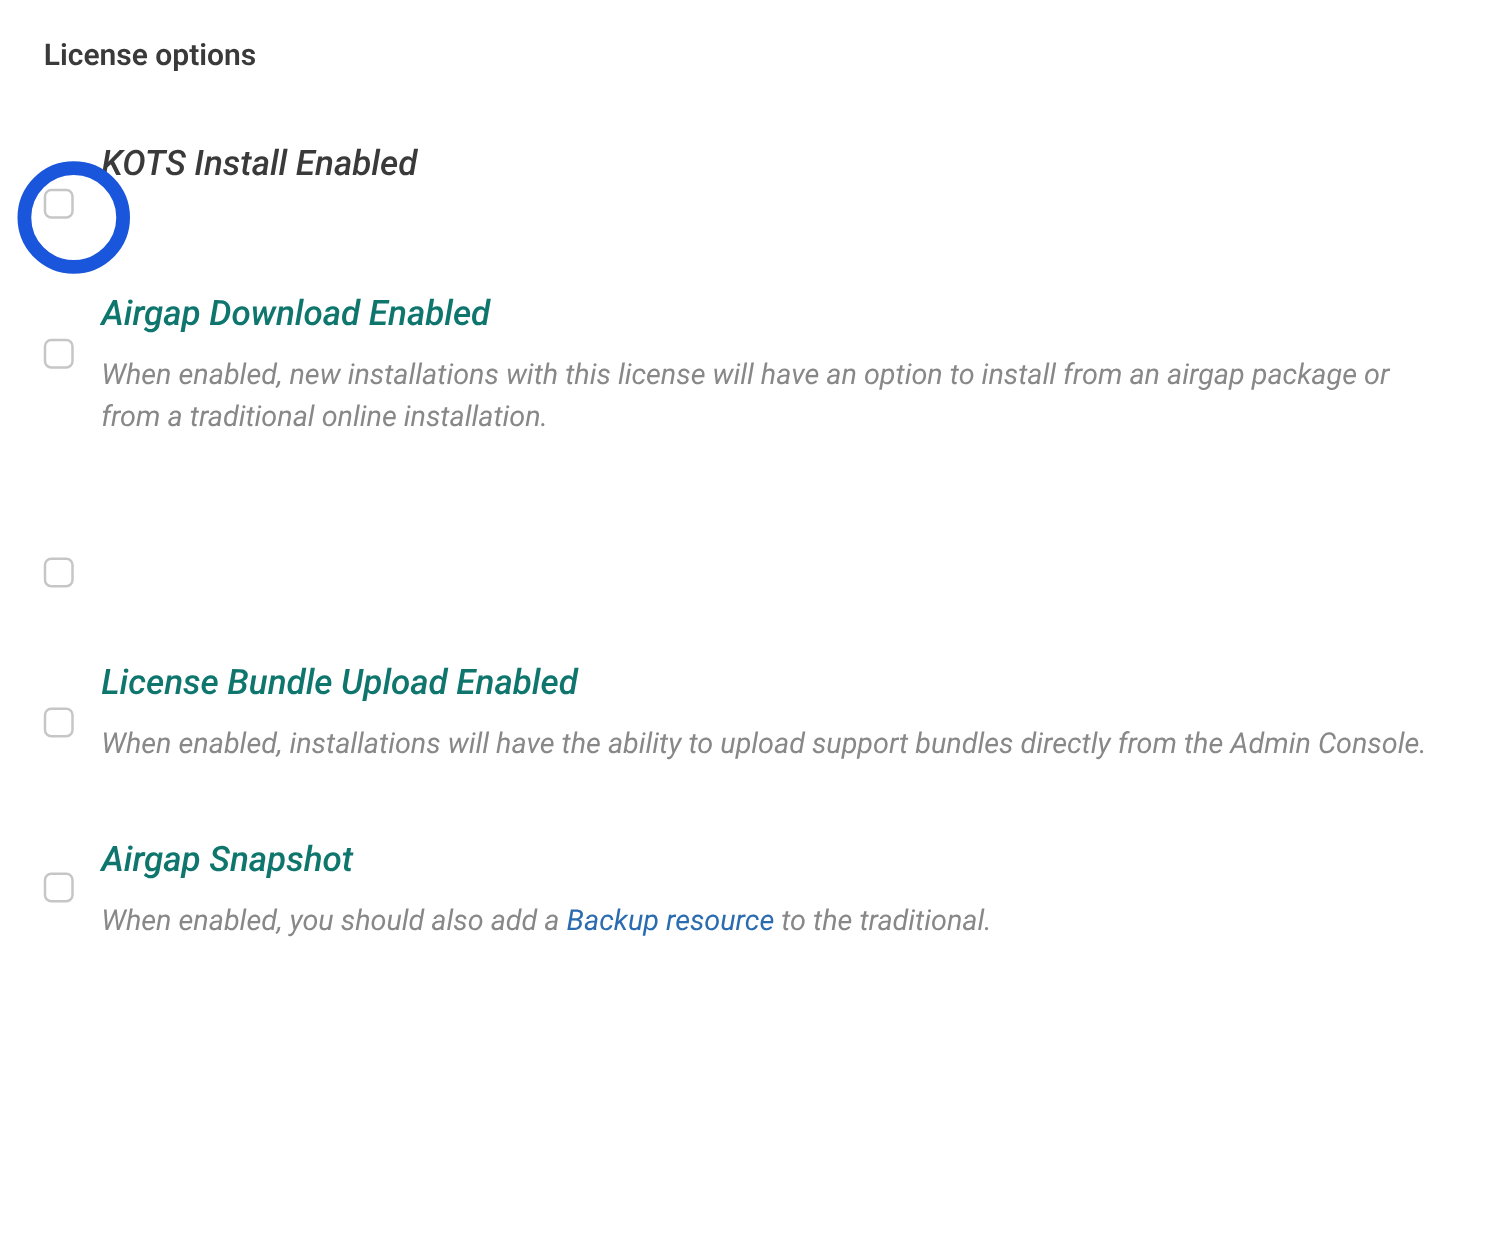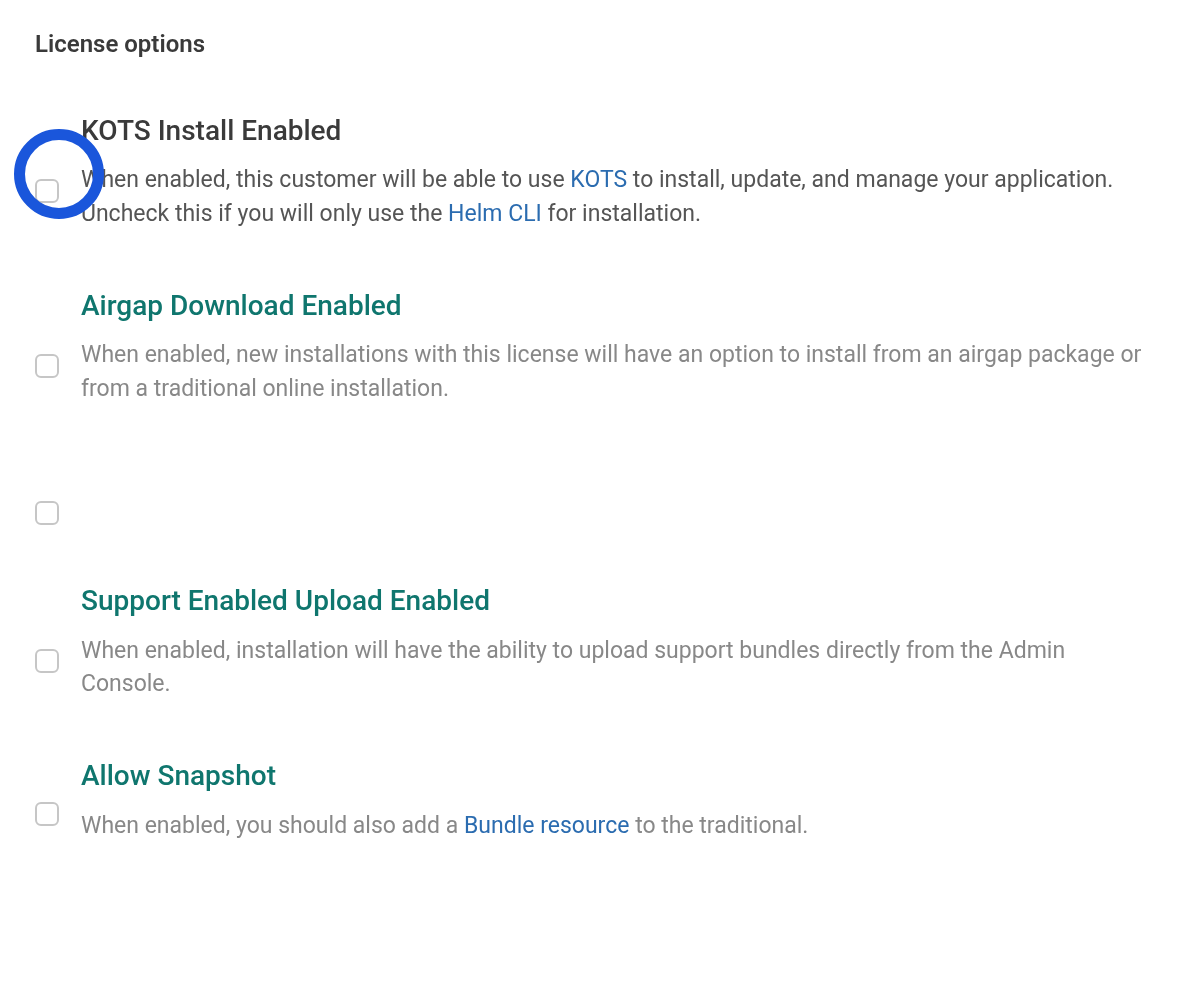--- a/index.html
+++ b/index.html
@@ -14,24 +14,25 @@
       color: #333;
     }
     .section-title {
       font-size: 24px;
       font-weight: 600;
       color: #3a3a3a;
       margin-bottom: 55px;
     }
     .option-row {
       display: flex;
-      align-items: center;
+      align-items: flex-start;
       gap: 22px;
       margin-bottom: 58px;
       position: relative;
+      font-style: italic;
     }
     .checkbox-wrapper {
       flex-shrink: 0;
       padding-top: 38px;
     }
     .checkbox {
       width: 24px;
       height: 24px;
       border: 2px solid #c6c6c6;
       border-radius: 6px;
@@ -81,23 +82,20 @@
 
 <h2 class="section-title">License options</h2>
 
 <div class="option-row">
   <div class="highlight-circle"></div>
   <div class="checkbox-wrapper">
     <span class="checkbox"></span>
   </div>
   <div class="option-content">
     <div class="option-title">KOTS Install Enabled</div>
-    <div class="option-description">
-      <span>When enabled, this customer will be able to use </span><a class="link">KOTS</a><span> to install, update, and manage your application. Uncheck this if you will only use the </span><a class="link">Helm CLI</a><span> for installation.</span>
-    </div>
   </div>
 </div>
 
 <div class="option-row">
   <div class="checkbox-wrapper">
     <span class="checkbox"></span>
   </div>
   <div class="option-content">
     <div class="option-title muted">Airgap Download Enabled</div>
     <div class="option-description muted">When enabled, new installations with this license will have an option to install from an airgap package or from a traditional online installation.</div>
@@ -110,28 +108,28 @@
   </div>
   <div class="option-content">
   </div>
 </div>
 
 <div class="option-row">
   <div class="checkbox-wrapper">
     <span class="checkbox"></span>
   </div>
   <div class="option-content">
-    <div class="option-title muted">Support Enabled Upload Enabled</div>
-    <div class="option-description muted">When enabled, installation will have the ability to upload support bundles directly from the Admin Console.</div>
+    <div class="option-title muted">License Bundle Upload Enabled</div>
+    <div class="option-description muted">When enabled, installations will have the ability to upload support bundles directly from the Admin Console.</div>
   </div>
 </div>
 
 <div class="option-row">
   <div class="checkbox-wrapper" style="padding-top: 28px;">
     <span class="checkbox"></span>
   </div>
   <div class="option-content">
-    <div class="option-title muted">Allow Snapshot</div>
+    <div class="option-title muted">Airgap Snapshot</div>
     <div class="option-description muted">
-      <span>When enabled, you should also add a </span><a class="link">Bundle resource</a><span> to the traditional.</span>
+      <span>When enabled, you should also add a </span><a class="link">Backup resource</a><span> to the traditional.</span>
     </div>
   </div>
 </div>
 
 </body></html>

